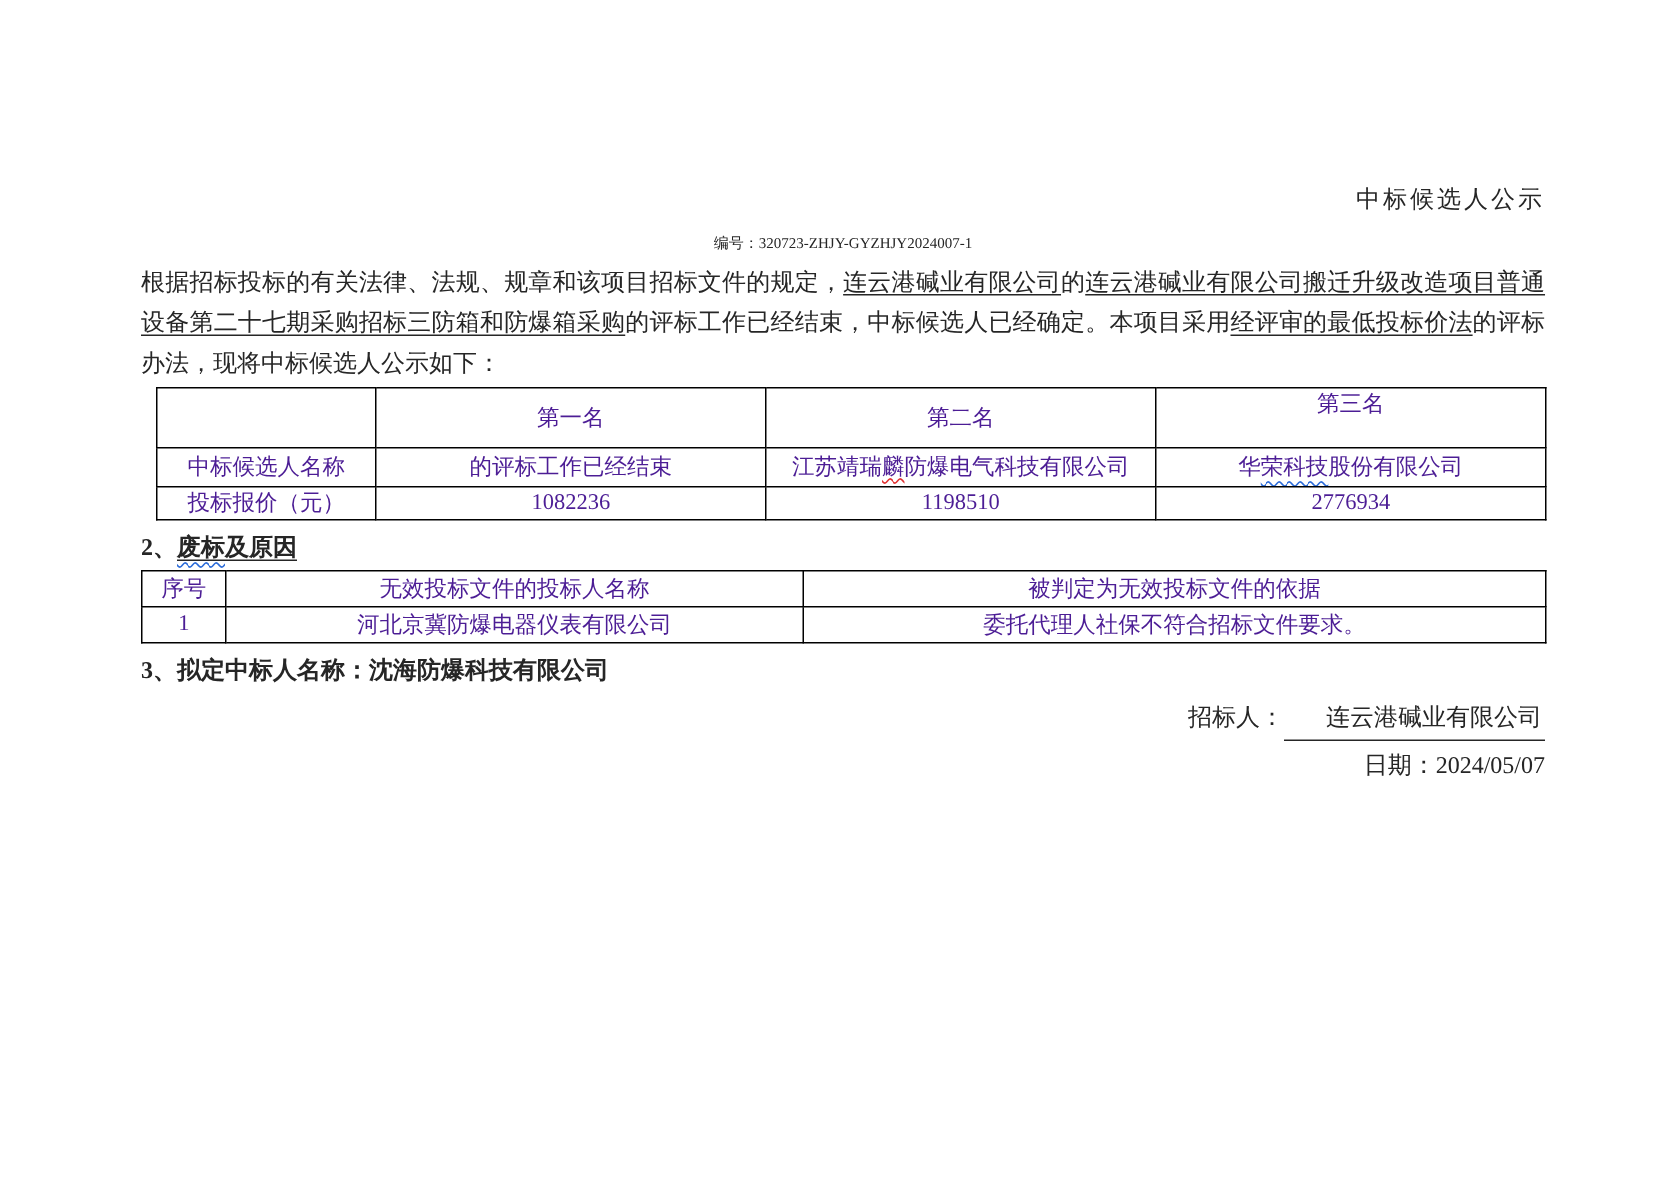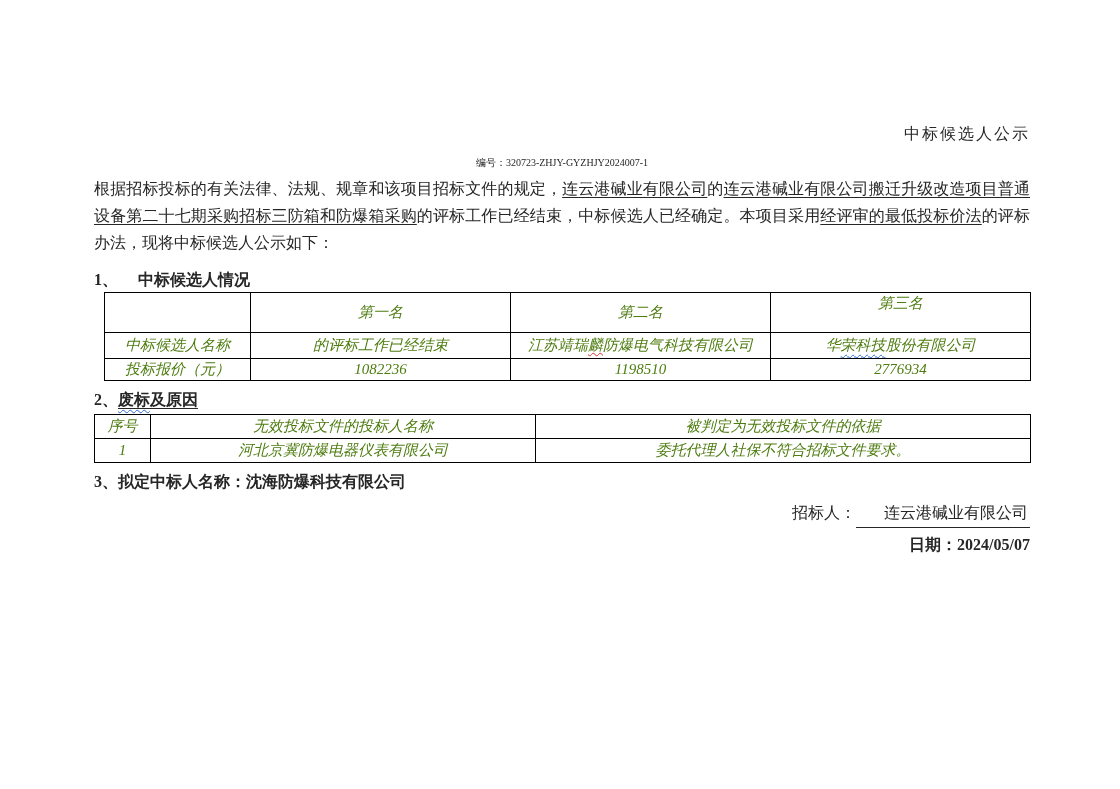--- a/index.html
+++ b/index.html
@@ -61,23 +61,22 @@
     font-weight: bold;
     line-height: 20px;
   }
   .heading-1 { margin-top: 14px; }
   .heading-2 { margin-top: 9px; }
   .heading-3 { margin-top: 9px; }
   .h-num1 { margin-right: 20px; }
   table {
     border-collapse: collapse;
     font-size: 15px;
-    color: #4d7c0f;
+    color: #4c1d95;
     table-layout: fixed;
-    font-style: italic;
   }
   td {
     border: 1px solid #000000;
     text-align: center;
     vertical-align: middle;
     padding: 0;
     overflow: hidden;
     white-space: nowrap;
   }
   .table-winners {
@@ -96,39 +95,38 @@
   .table-rejected td { height: 23px; }
   .closing {
     margin-top: 3px;
   }
   .footer-line {
     text-align: right;
     font-size: 16px;
     line-height: 24px;
   }
   .bidder-line { margin-top: 9px; }
-  .date-line { margin-top: 5px; font-weight: bold; }
+  .date-line { margin-top: 5px; }
   .sign-name {
     display: inline-block;
     border-bottom: 1px solid #262626;
     padding: 0 2px 2px 28px;
   }
 </style>
 </head>
 <body>
 
 <div class="doc">
 
   <div class="title">中标候选人公示</div>
 
   <div class="ref-line"><span>编号：</span><span>320723-ZHJY-GYZHJY2024007-1</span></div>
 
   <div class="para"><span>根据招标投标的有关法律、法规、规章和该项目招标文件的规定，</span><span class="u">连云港碱业有限公司</span><span>的</span><span class="u">连云港碱业有限公司搬迁升级改造项目普通设备第二十七期采购招标三防箱和防爆箱采购</span><span>的评标工作已经结束，中标候选人已经确定。本项目采用</span><span class="u">经评审的最低投标价法</span><span>的评标办法，现将中标候选人公示如下：</span></div>
 
-  <div class="heading heading-1"><span class="h-num1">1、</span><span>中标候选人情况</span></div>
 
   <table class="table-winners">
     <colgroup>
         <col style="width:146px">
         <col style="width:260px">
         <col style="width:260px">
         <col style="width:260px">
       </colgroup>
     <tbody>
         <tr class="hdr">

